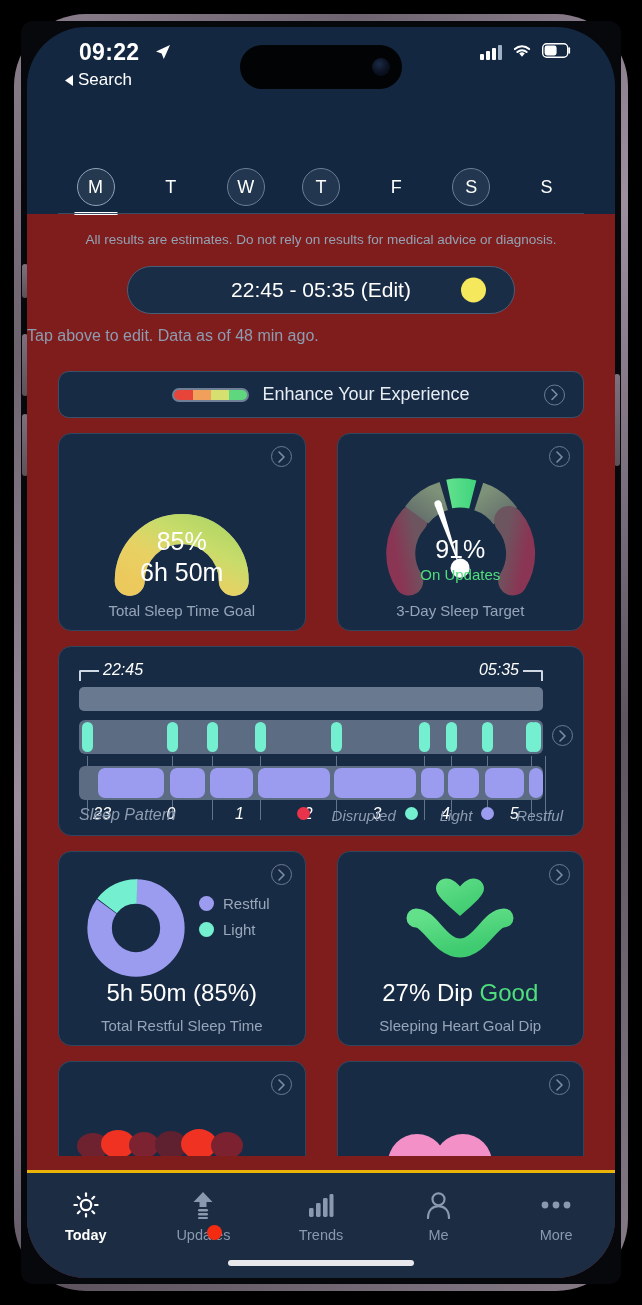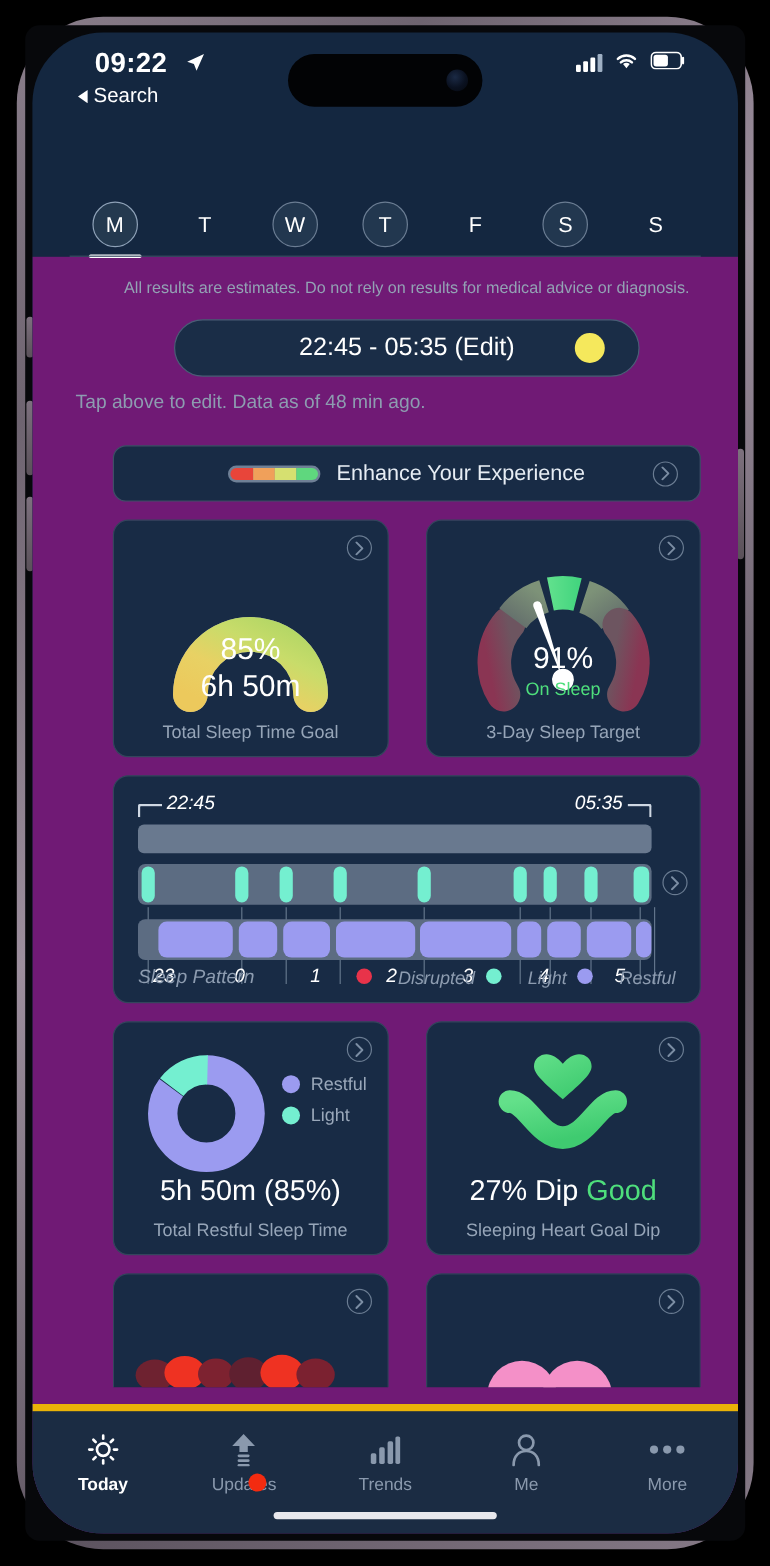--- a/index.html
+++ b/index.html
@@ -104,21 +104,21 @@
     width:44px; height:3px; background:#fff; border-radius:2px;
   }
   #strip-divider{
     position:absolute; top:186px; left:31px; right:31px;
     height:1px; background:#3a4c63; z-index:4;
   }
 
   
   #content{
     position:absolute; top:187px; left:0; right:0; bottom:0;
-    background:#701a75; overflow:hidden;padding-left:36px;
+    background:#7f1d1d; overflow:hidden;
   }
   #disclaimer{
     margin-top:17px; text-align:center;
     font-size:13.5px; color:#93a2b4; padding:0 28px; line-height:1.35;
   }
   #time-pill-wrap{ display:flex; justify-content:center; margin-top:17px; }
   #time-pill{
     width:388px; height:48px; border-radius:24px;
     border:1px solid #4a5d76; background:#1a2d47;
     display:flex; align-items:center; justify-content:center;
@@ -256,21 +256,21 @@
   .peek-card{
     flex:1; height:95px; position:relative; overflow:hidden;
     border:1px solid #33455c; border-top-left-radius:13px;
     border-top-right-radius:13px; border-bottom:none; background:#182b45;
   }
   .blob{ position:absolute; border-radius:50%; }
 
   
   #tab-bar{
     position:absolute; bottom:0; left:0; right:0; height:108px;
-    background:#1b2c43; border-top:6px solid #eab308;
+    background:#1b2c43; border-top:3px solid #eab308;
     display:flex; align-items:flex-start; padding-top:17px; z-index:6;
   }
   .tab-item{
     flex:1; display:flex; flex-direction:column; align-items:center; gap:7px;
     position:relative;
   }
   .tab-icon{ height:30px; display:flex; align-items:center; justify-content:center; }
   .tab-label{ font-size:14.5px; color:#8a99ad; }
   .tab-item.active .tab-label{ color:#fff; font-weight:bold; }
   #updates-badge{
@@ -455,21 +455,21 @@
               <path d="M 166 74.5 A 52 52 0 0 1 170 135" stroke="url(#segE)" stroke-linecap="round"></path>
             </g>
             <g transform="rotate(-19 118 124)">
               <path d="M118 124 L114.5 54 L121.5 54 Z" fill="#fff"></path>
               <circle cx="118" cy="122" r="9.5" fill="#fff"></circle>
               <circle cx="118" cy="54" r="3.5" fill="#fff"></circle>
             </g>
           </svg>
           <div class="gauge-center" style="top:100px;">
             <div class="gauge-big">91%</div>
-            <div class="gauge-sub" style="color:#4ede7c;">On Sleep</div>
+            <div class="gauge-sub" style="color:#4ede7c;">On Updates</div>
           </div>
           <div class="card-caption">3-Day Sleep Target</div>
         </div>
 
       </div>
 
       <div id="pattern-card">
         <span class="chev-circle" id="pattern-chevron">
           <svg width="9" height="12" viewBox="0 0 9 12">
                 <path d="M2 1 L7 6 L2 11" stroke="#7b8da3" stroke-width="1.6" fill="none" stroke-linecap="round" stroke-linejoin="round"></path>

